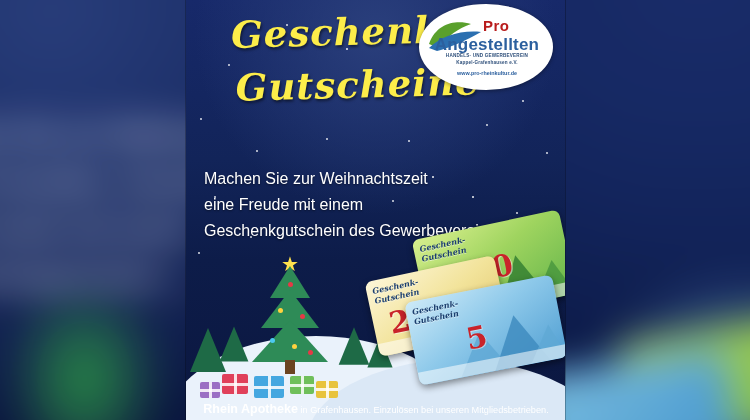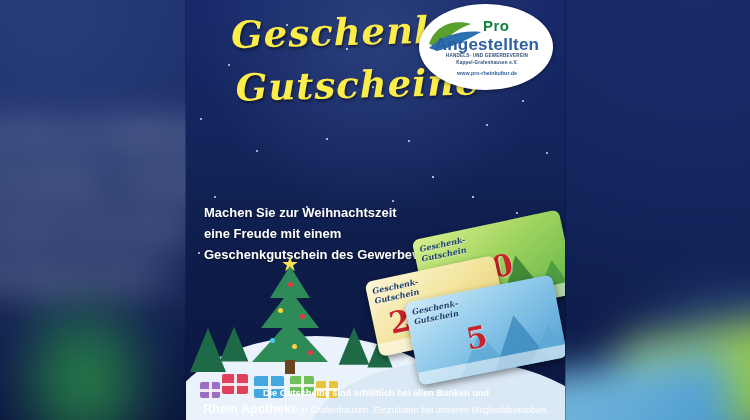--- a/index.html
+++ b/index.html
@@ -111,21 +111,21 @@
     position: absolute;
     left: 8px;
     top: 14px;
     width: 56px;
     height: 34px;
   }
   .logo-pro {
     position: absolute;
     left: 64px;
     top: 13px;
-    color: #15803d;
+    color: #b91c1c;
     font-size: 15px;
     font-weight: bold;
     letter-spacing: .5px;
   }
   .logo-rhein {
     position: absolute;
     left: 12px;
     top: 31px;
     width: 112px;
     text-align: center;
@@ -176,25 +176,24 @@
   }
   .headline .l2 { display: block; margin-left: 26px; }
 
   
   .body-copy {
     position: absolute;
     left: 18px;
     top: 166px;
     width: 345px;
     color: #ffffff;
-    font-size: 13px;
-    font-weight: bold;
+    font-size: 16px;
+    font-weight: normal;
     line-height: 1.62;
     text-shadow: 0 1px 2px rgba(0,0,0,.5);
-    margin-top: 36px;
   }
 
   
   .ground {
     position: absolute;
     left: 0;
     bottom: 0;
     width: 379px;
     height: 140px;
   }
@@ -473,20 +472,19 @@
           <path d="M32 60 L58 8 L84 60 Z" fill="#3f8cc0" opacity=".85"></path>
           <path d="M66 60 L88 24 L100 60 Z" fill="#5fa8d4" opacity=".75"></path>
         </svg>
         <div class="amount" style="left:54px; top:30px;">5</div>
         <div class="strip"></div>
       </div>
 
     </div>
 
     <div class="footer">
-      <div class="f1">Die Gutscheine sind erhältlich bei allen Banken und</div>
       <div class="f2">
         <span class="apo">Rhein Apotheke</span><span> in Grafenhausen. Einzulösen bei unseren Mitgliedsbetrieben.</span>
       </div>
     </div>
 
   </div>
 </div>
 
 </body></html>

